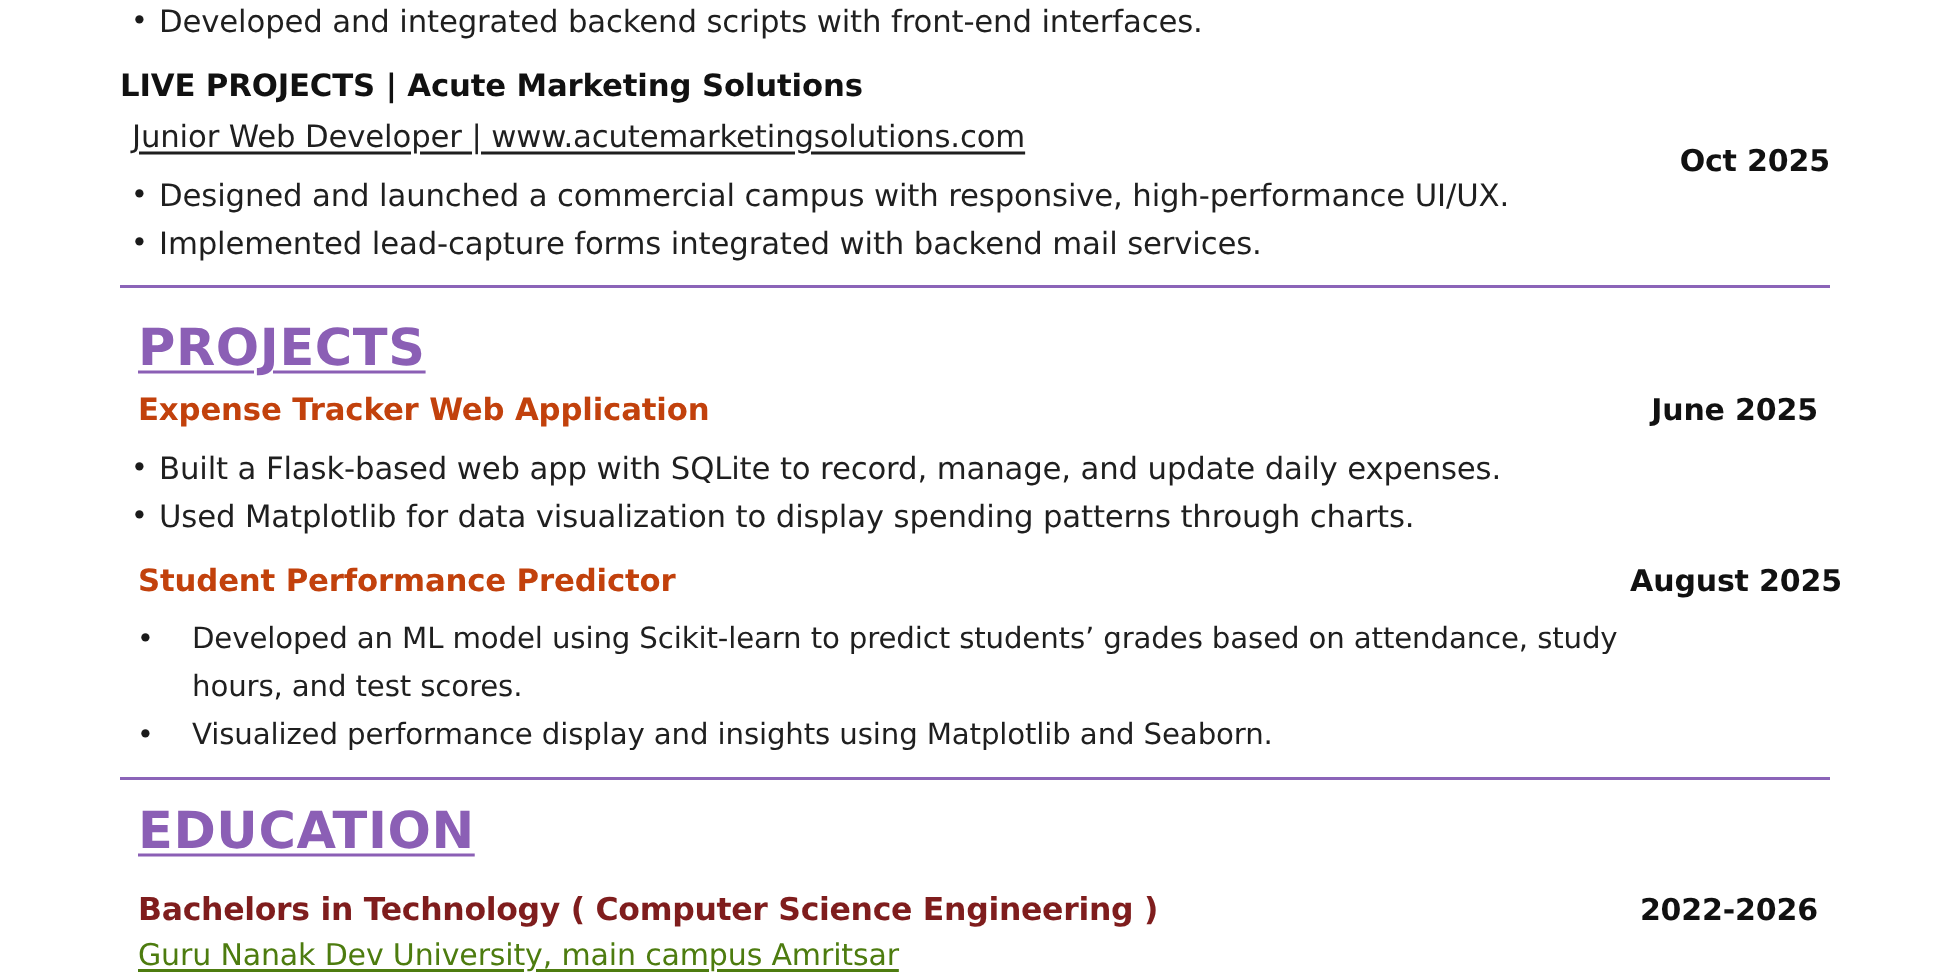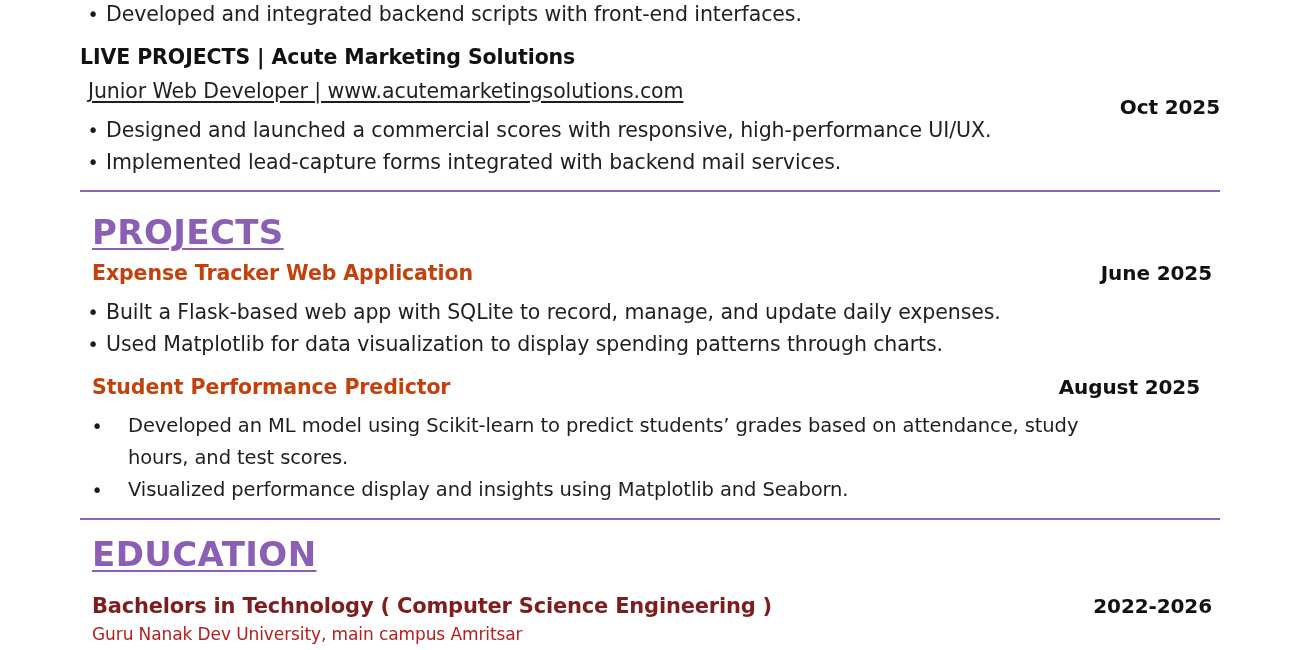--- a/index.html
+++ b/index.html
@@ -99,22 +99,23 @@
     letter-spacing: -0.1px;
   }
 
   .edu-title {
     font-size: 21px;
     font-weight: bold;
     color: #7f1d1d;
     letter-spacing: -0.2px;
   }
   .edu-sub {
-    font-size: 17px;
-    color: #b91c1c;
+    font-size: 20px;
+    color: #4d7c0f;
+    text-decoration: underline;
     text-underline-offset: 3px;
     letter-spacing: -0.1px;
   }
 
   
   .blk { position: absolute; left: 80px; right: 80px; }
 </style>
 </head>
 <body>
 
@@ -134,21 +135,21 @@
   <div class="blk" style="top:76px;">
     <div class="row-split">
       <div class="job-sub" style="padding-left:8px;">Junior Web Developer | www.acutemarketingsolutions.com</div>
       <div class="date" style="position:relative; top:16px;">Oct 2025</div>
     </div>
   </div>
 
   <div class="blk" style="top:114px;">
     <div class="bullet-row">
       <div class="bullet-dot">•</div>
-      <div class="bullet-text">Designed and launched a commercial scores with responsive, high-performance UI/UX.</div>
+      <div class="bullet-text">Designed and launched a commercial campus with responsive, high-performance UI/UX.</div>
     </div>
     <div class="bullet-row">
       <div class="bullet-dot">•</div>
       <div class="bullet-text">Implemented lead-capture forms integrated with backend mail services.</div>
     </div>
   </div>
 
   <div class="blk rule" style="top:190px; left:80px; right:80px;"></div>
 
   <div class="blk" style="top:212px; left:92px;">
@@ -166,21 +167,21 @@
     <div class="bullet-row">
       <div class="bullet-dot">•</div>
       <div class="bullet-text">Built a Flask-based web app with SQLite to record, manage, and update daily expenses.</div>
     </div>
     <div class="bullet-row">
       <div class="bullet-dot">•</div>
       <div class="bullet-text">Used Matplotlib for data visualization to display spending patterns through charts.</div>
     </div>
   </div>
 
-  <div class="blk" style="top:375px; left:92px; right:100px;">
+  <div class="blk" style="top:375px; left:92px; right:72px;">
     <div class="row-split">
       <div class="proj-title">Student Performance Predictor</div>
       <div class="date">August 2025</div>
     </div>
   </div>
 
   <div class="blk" style="top:410px; left:84px; right:180px;">
     <div class="bullet-row">
       <div class="bullet-dot">•</div>
       <div class="bullet-text small">Developed an ML model using Scikit-learn to predict students’ grades based on attendance, study hours, and test scores.</div>

